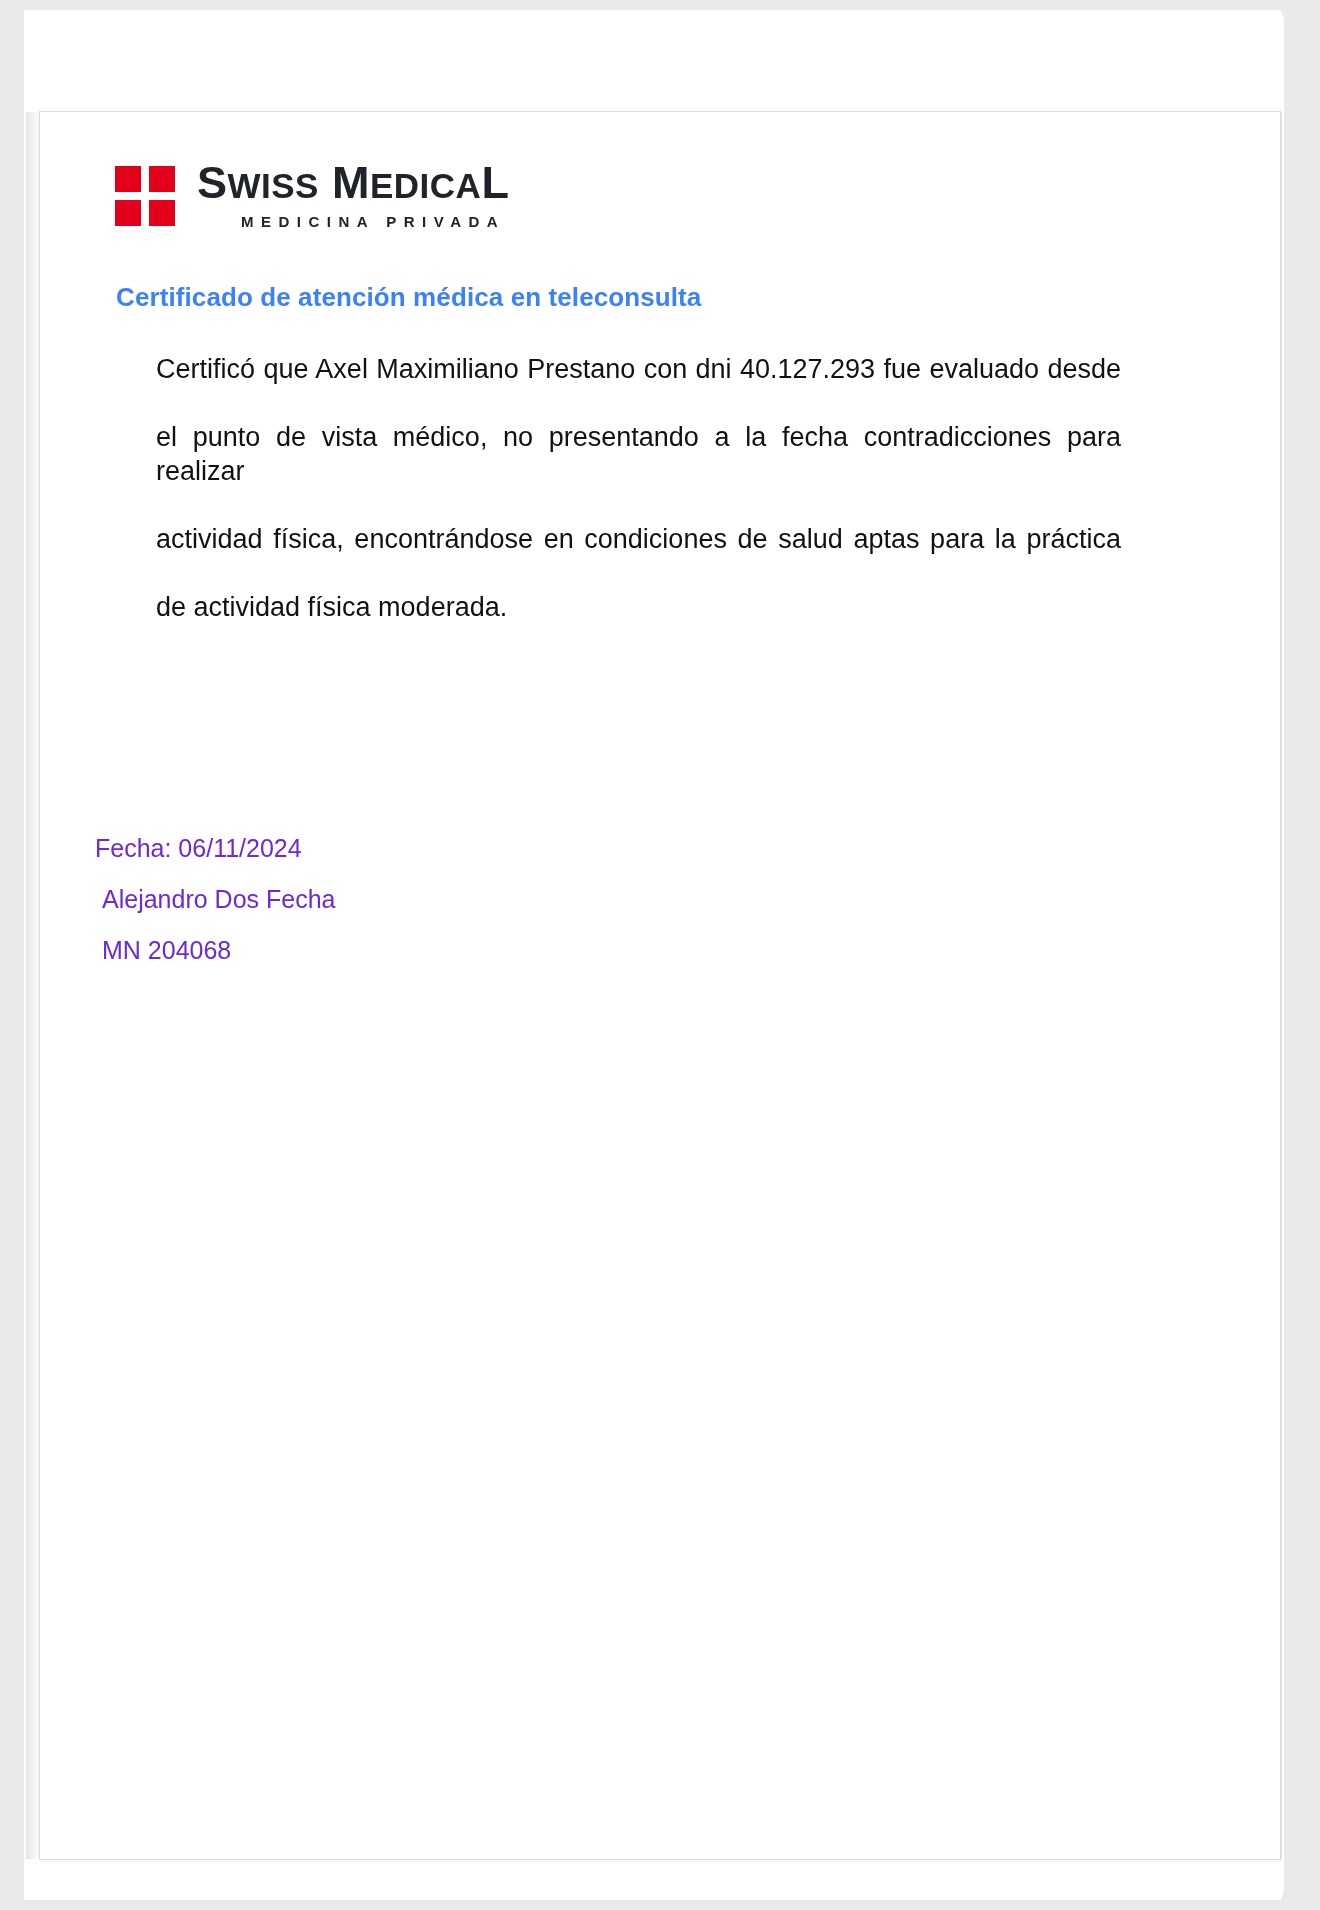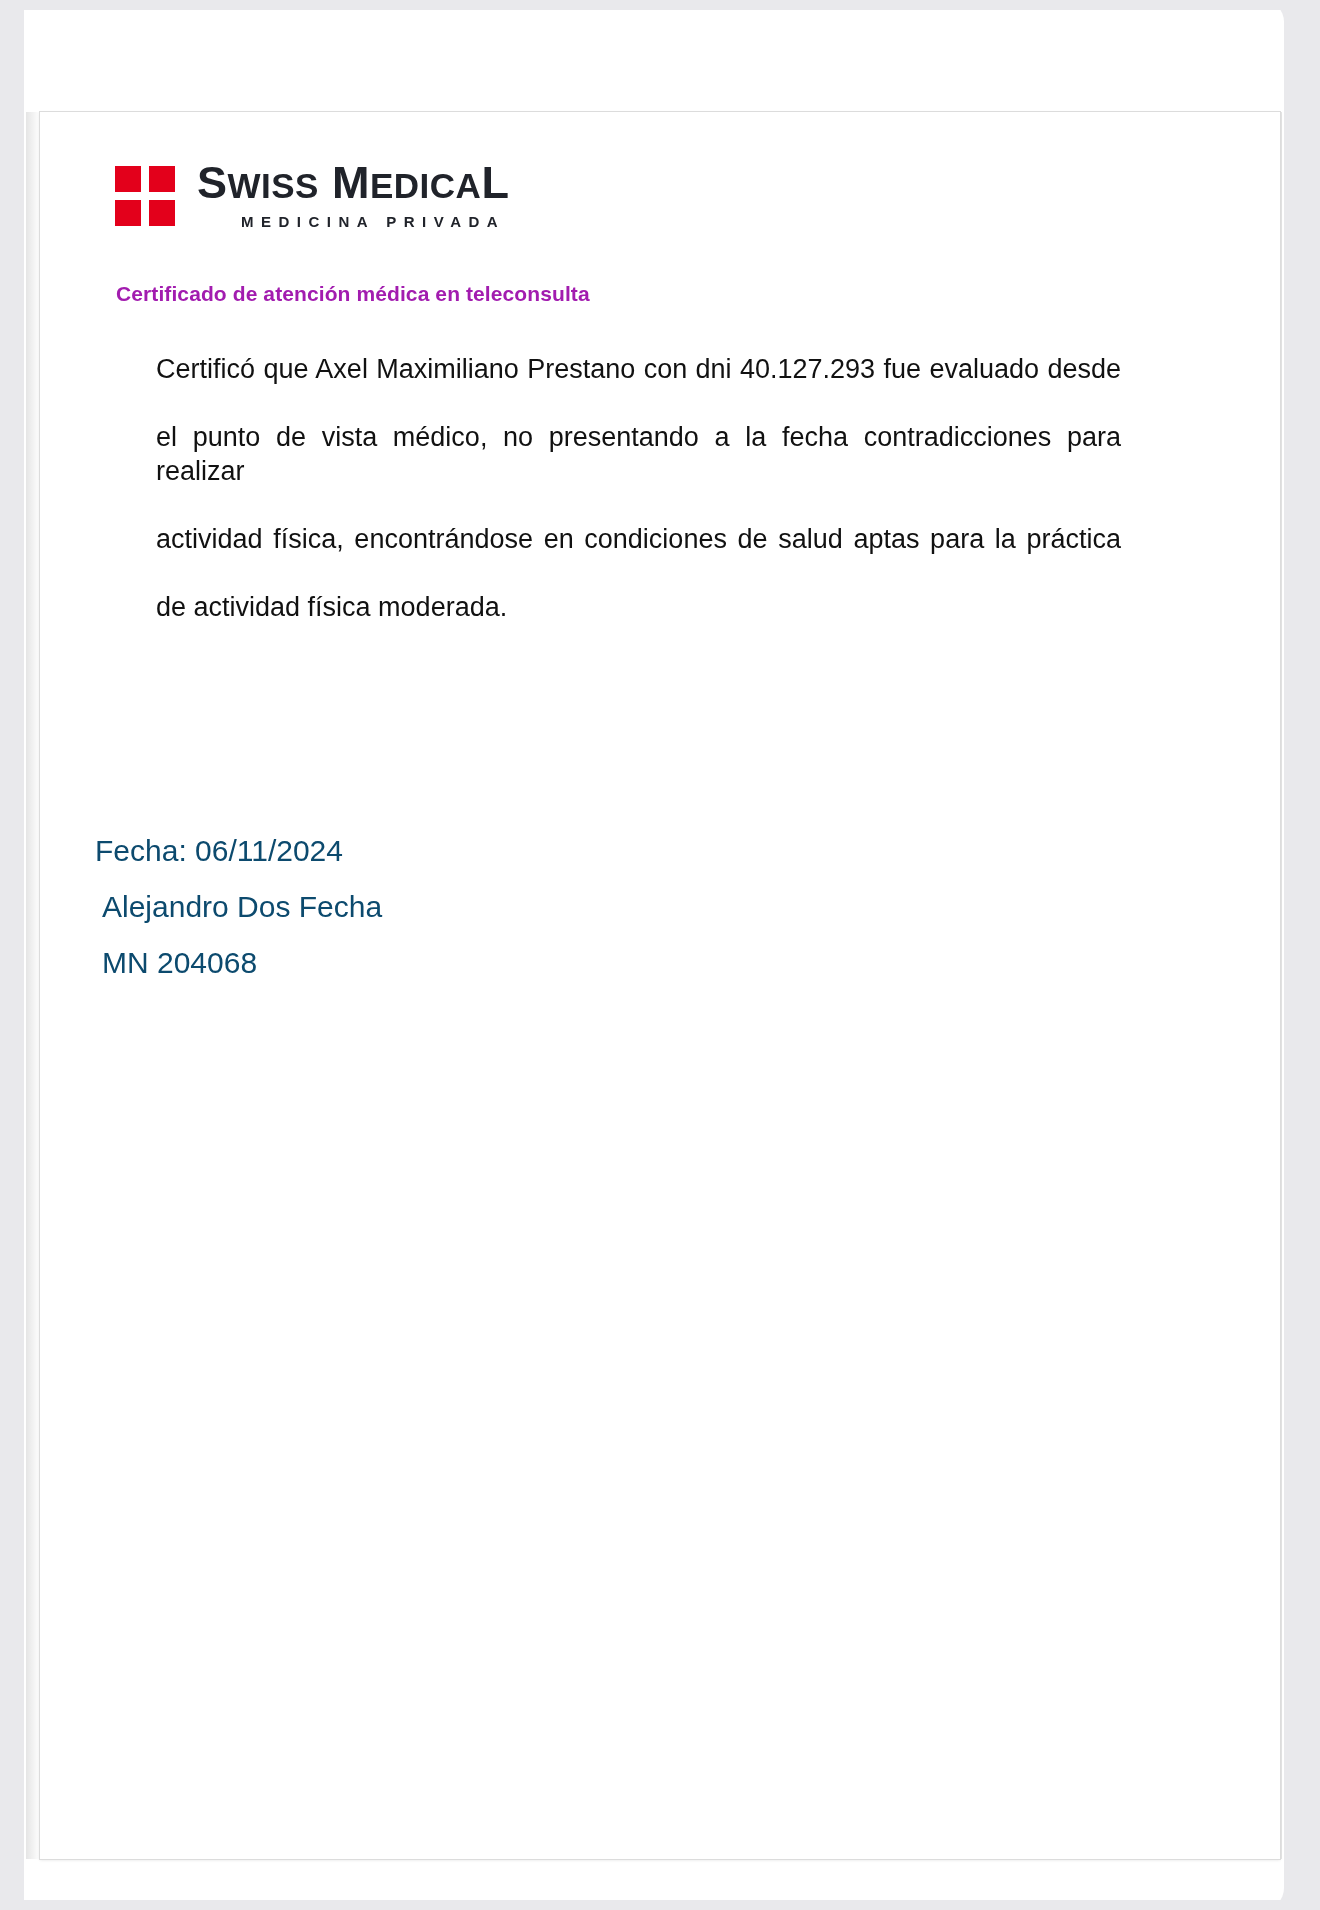--- a/index.html
+++ b/index.html
@@ -110,22 +110,22 @@
     margin-left: 44px;
   }
 
   
   .doc-title {
     position: absolute;
     left: 76px;
     top: 170px;
     font-family: "Liberation Sans", sans-serif;
     font-weight: 700;
-    font-size: 21px;
-    color: #a21caf;
+    font-size: 26px;
+    color: #3b82f6;
     letter-spacing: 0.1px;
   }
 
   
   .body-text {
     position: absolute;
     left: 116px;
     top: 240px;
     width: 965px;
     font-family: "Liberation Sans", sans-serif;
@@ -145,22 +145,22 @@
     display: inline-block;
     width: 100%;
   }
 
   
   .sig-block {
     position: absolute;
     left: 55px;
     top: 722px;
     font-family: "Liberation Sans", sans-serif;
-    font-size: 30px;
-    color: #0c4a6e;
+    font-size: 25px;
+    color: #6d28d9;
   }
   .sig-line { margin-bottom: 22px; white-space: nowrap; }
   .sig-line.indent { padding-left: 7px; }
 
   
   .footer {
     position: absolute;
     left: 56px;
     top: 1310px;
     font-family: "Liberation Sans", sans-serif;

